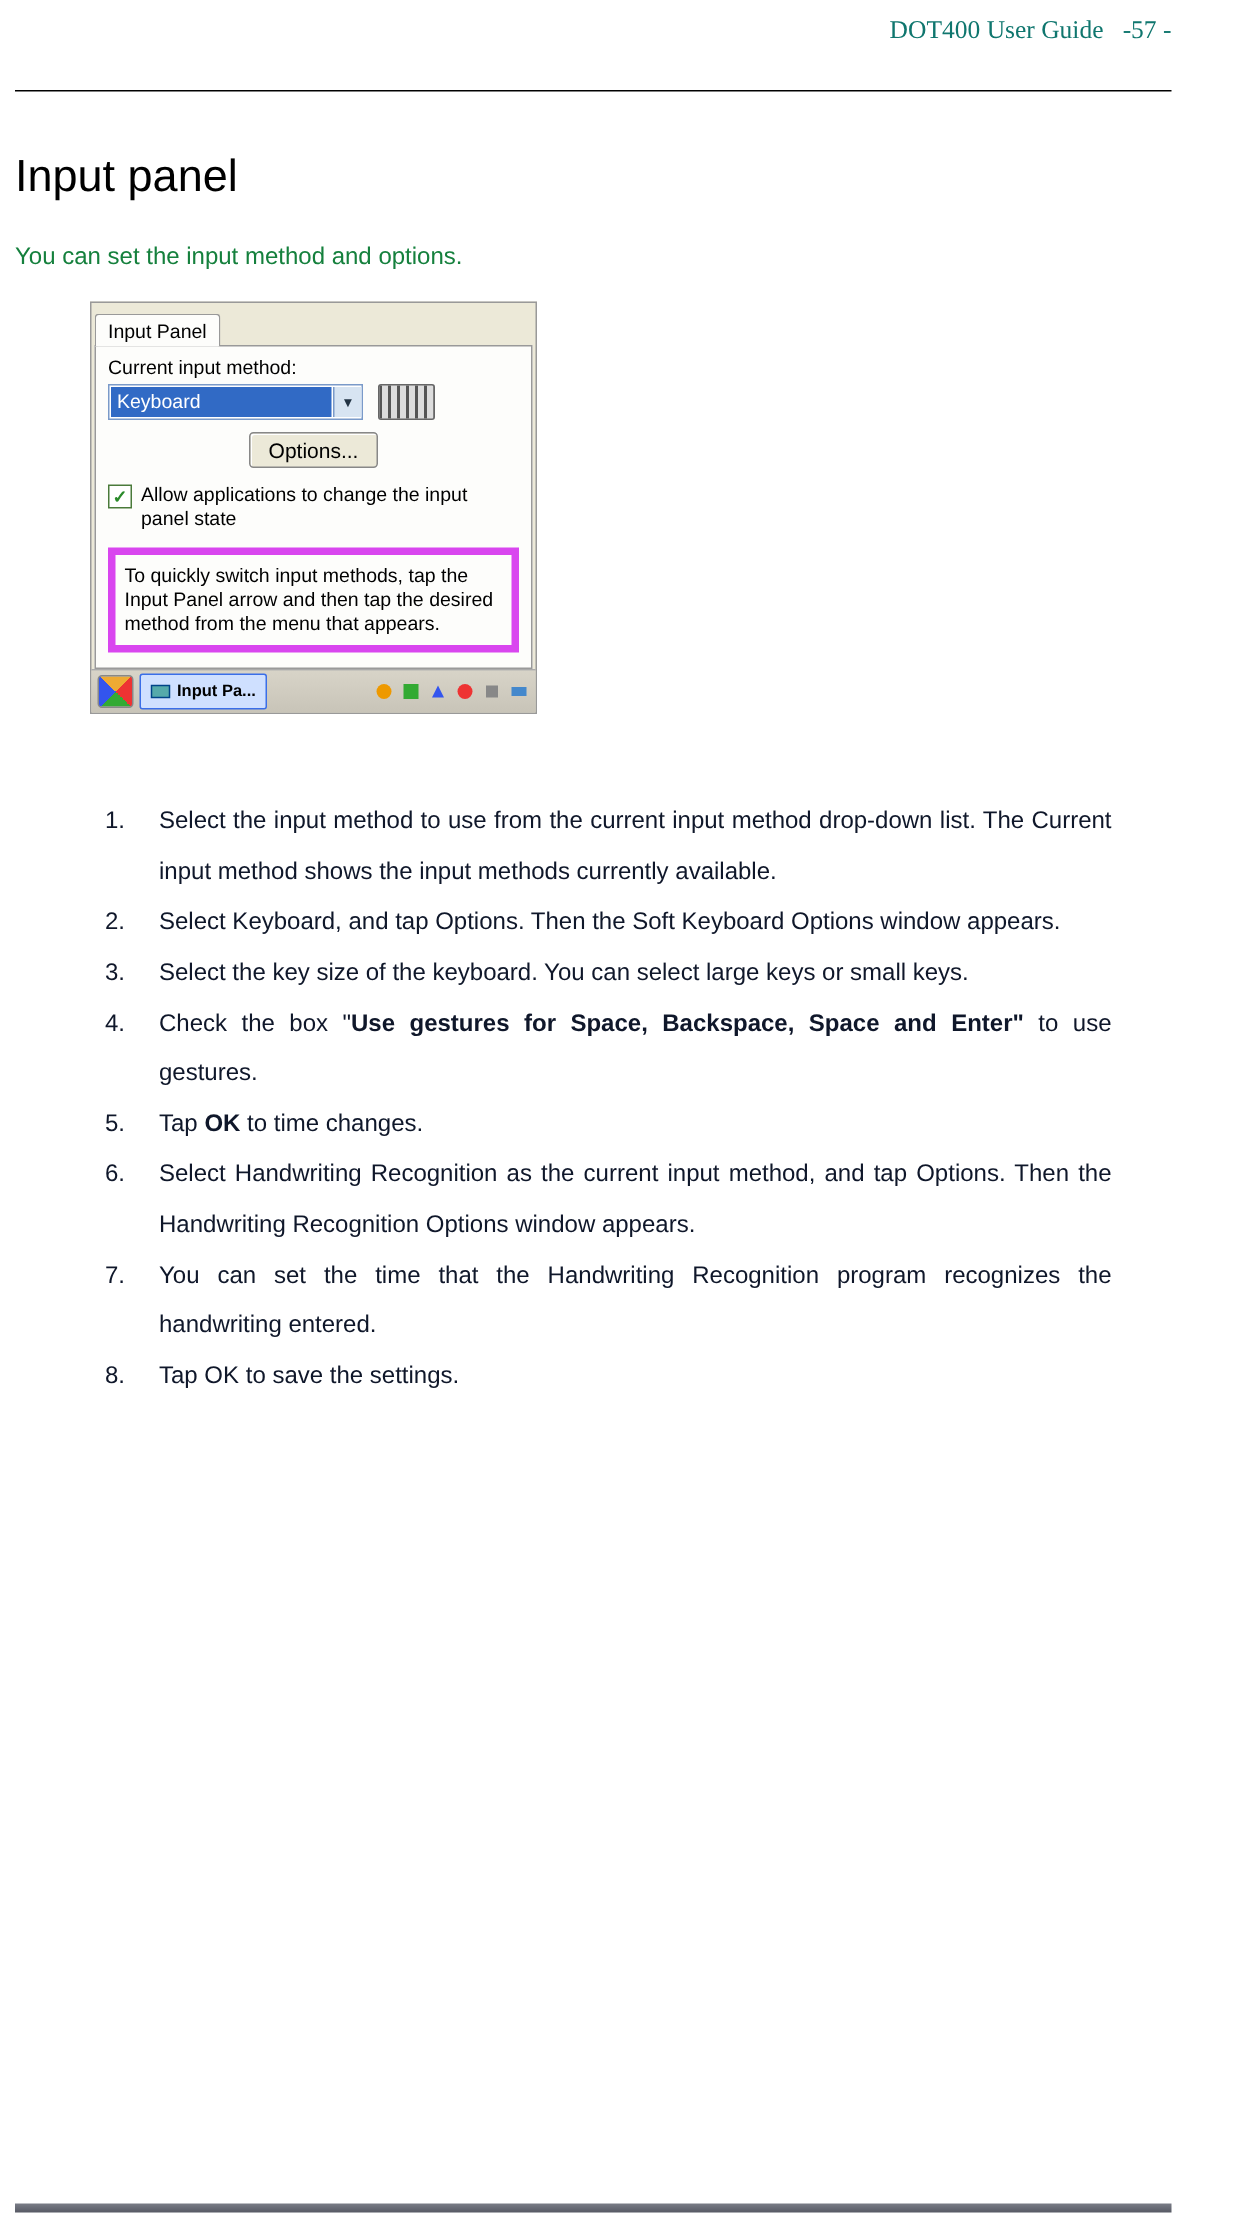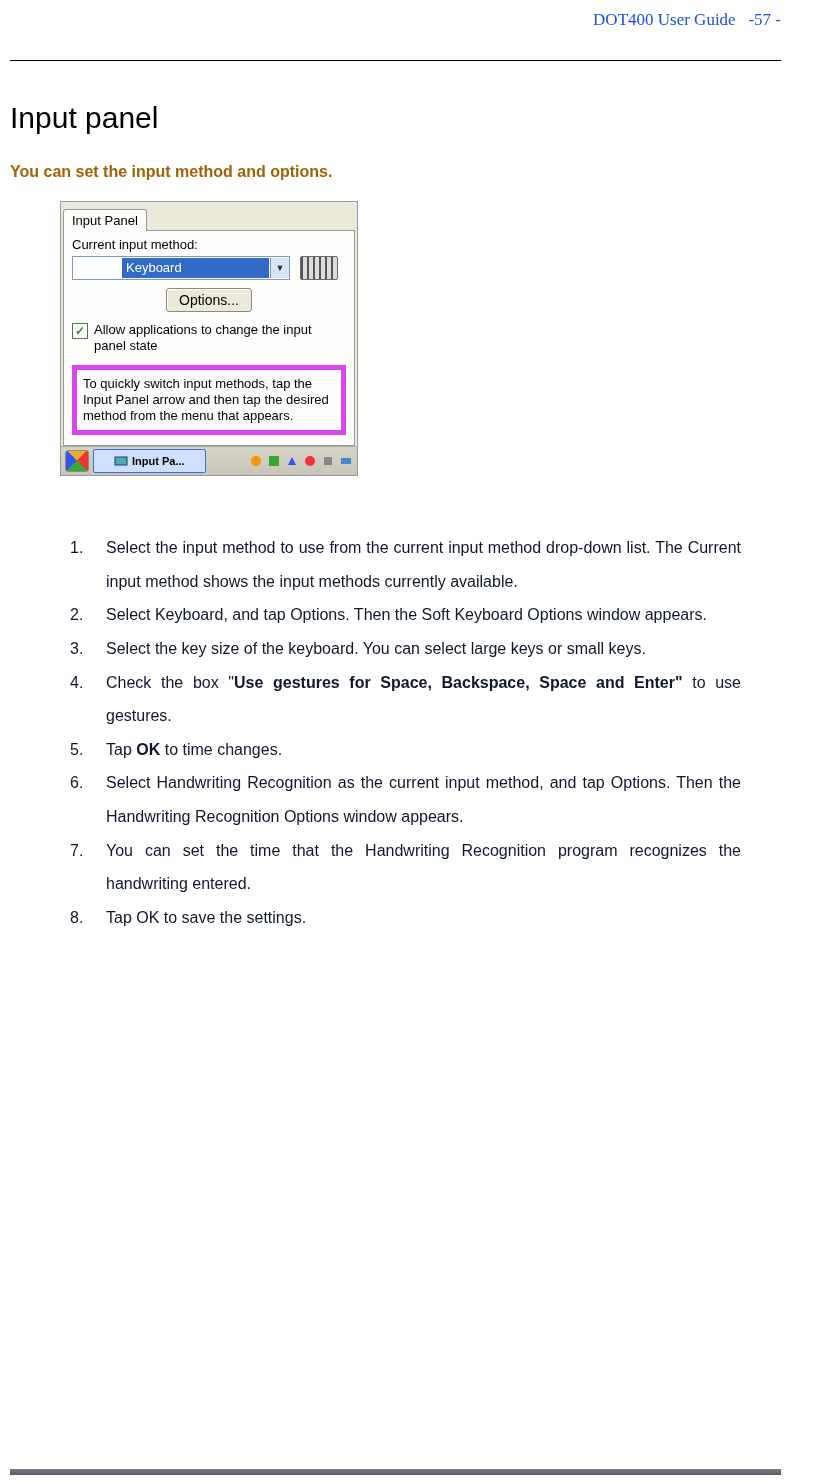--- a/index.html
+++ b/index.html
@@ -19,37 +19,36 @@
     border: none;
     border-top: 1.5px solid #000;
     margin: 30px 0 0 0;
   }
   .header-text {
     font-family: "Times New Roman", serif;
     font-size: 17px;
     text-align: right;
     padding-right: 0;
     margin-bottom: 2px;
-    color: #1d4ed8;
+    color: #0f766e;
   }
   .content {
     padding: 40px 0 0 0;
   }
   h1.section-title {
     font-family: Verdana, Geneva, sans-serif;
     font-weight: 400;
     font-size: 30px;
     margin: 0 0 28px 0;
     color: #000;
   }
   p.intro {
     font-size: 16px;
     margin: 0 0 20px 0;
-    color: #a16207;
-    font-weight: bold;
+    color: #15803d;
   }
   
   .shot-wrap {
     margin: 0 0 0 50px;
     width: 296px;
     border: 1px solid #999;
     background: #ece9d8;
     font-family: Tahoma, sans-serif;
     font-size: 13px;
     color: #000;
@@ -109,21 +108,20 @@
   }
   .lbl { font-size: 13px; margin-bottom: 4px; }
   .ddrow { display: flex; align-items: center; gap: 10px; margin-bottom: 8px; }
   .dropdown {
     flex: 0 0 168px;
     height: 22px;
     border: 1px solid #7a9ac9;
     background: #fff;
     display: flex;
     align-items: center;
-    padding-left: 48px;
   }
   .dropdown .sel {
     flex: 1;
     background: #316ac5;
     color: #fff;
     padding: 1px 4px;
     font-size: 13px;
     height: 18px;
     line-height: 18px;
     margin: 1px;
@@ -189,21 +187,21 @@
       conic-gradient(from 45deg, #e33 0 25%, #3a3 0 50%, #35e 0 75%, #ea3 0 100%);
     border: 1px solid #888;
     border-radius: 3px;
   }
   .taskbtn {
     height: 22px;
     border: 1px solid #3a6ee8;
     background: #cfe0ff;
     border-radius: 2px;
     display: flex; align-items: center;
-    padding: 0 20px;
+    padding: 0 6px;
     font-size: 11px;
     font-weight: bold;
     gap: 4px;
   }
   .tray { margin-left: auto; display: flex; gap: 4px; align-items: center; }
   .trayicon { width: 14px; height: 14px; }
 
   
   ol.steps {
     margin: 55px 40px 0 60px;

